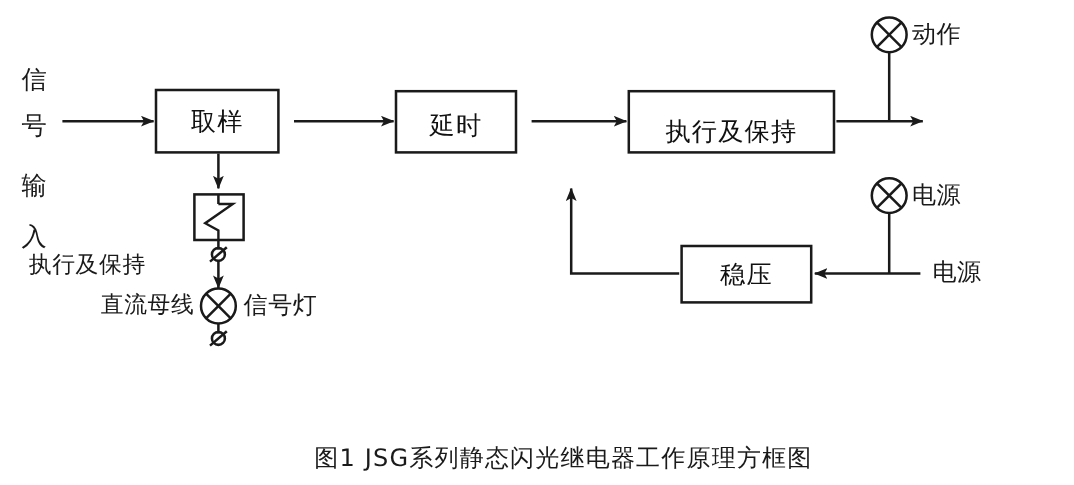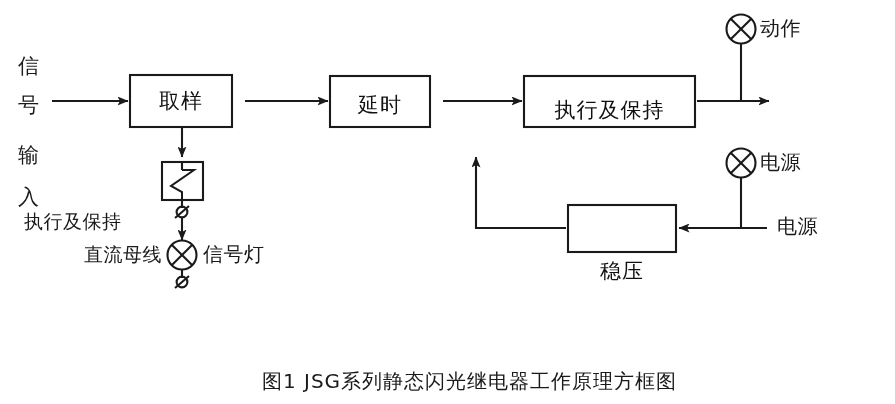--- a/index.html
+++ b/index.html
@@ -134,21 +134,21 @@
 
     </g>
   </svg>
 
   <div class="box-label" style="left:130px; top:75px; width:102px; height:52px;">取样</div>
 
   <div class="box-label" style="left:330px; top:76px; width:100px; height:57px;">延时</div>
 
   <div class="box-label" style="left:524px; top:76px; width:171px; height:68px;">执行及保持</div>
 
-  <div class="box-label" style="left:568px; top:205px; width:108px; height:47px;margin-top:42px;">稳压</div>
+  <div class="box-label" style="left:568px; top:205px; width:108px; height:47px;">稳压</div>
 
   <div class="vert-char" style="left:18px; top:52px;">信</div>
   <div class="vert-char" style="left:18px; top:91px;">号</div>
   <div class="vert-char" style="left:18px; top:141px;">输</div>
   <div class="vert-char" style="left:18px; top:183px;">入</div>
 
   <div class="lbl small-label" style="left:24px; top:212px;">执行及保持</div>
 
   <div class="lbl small-label" style="left:40px; top:245px;margin-left:44px;">直流母线</div>
 

